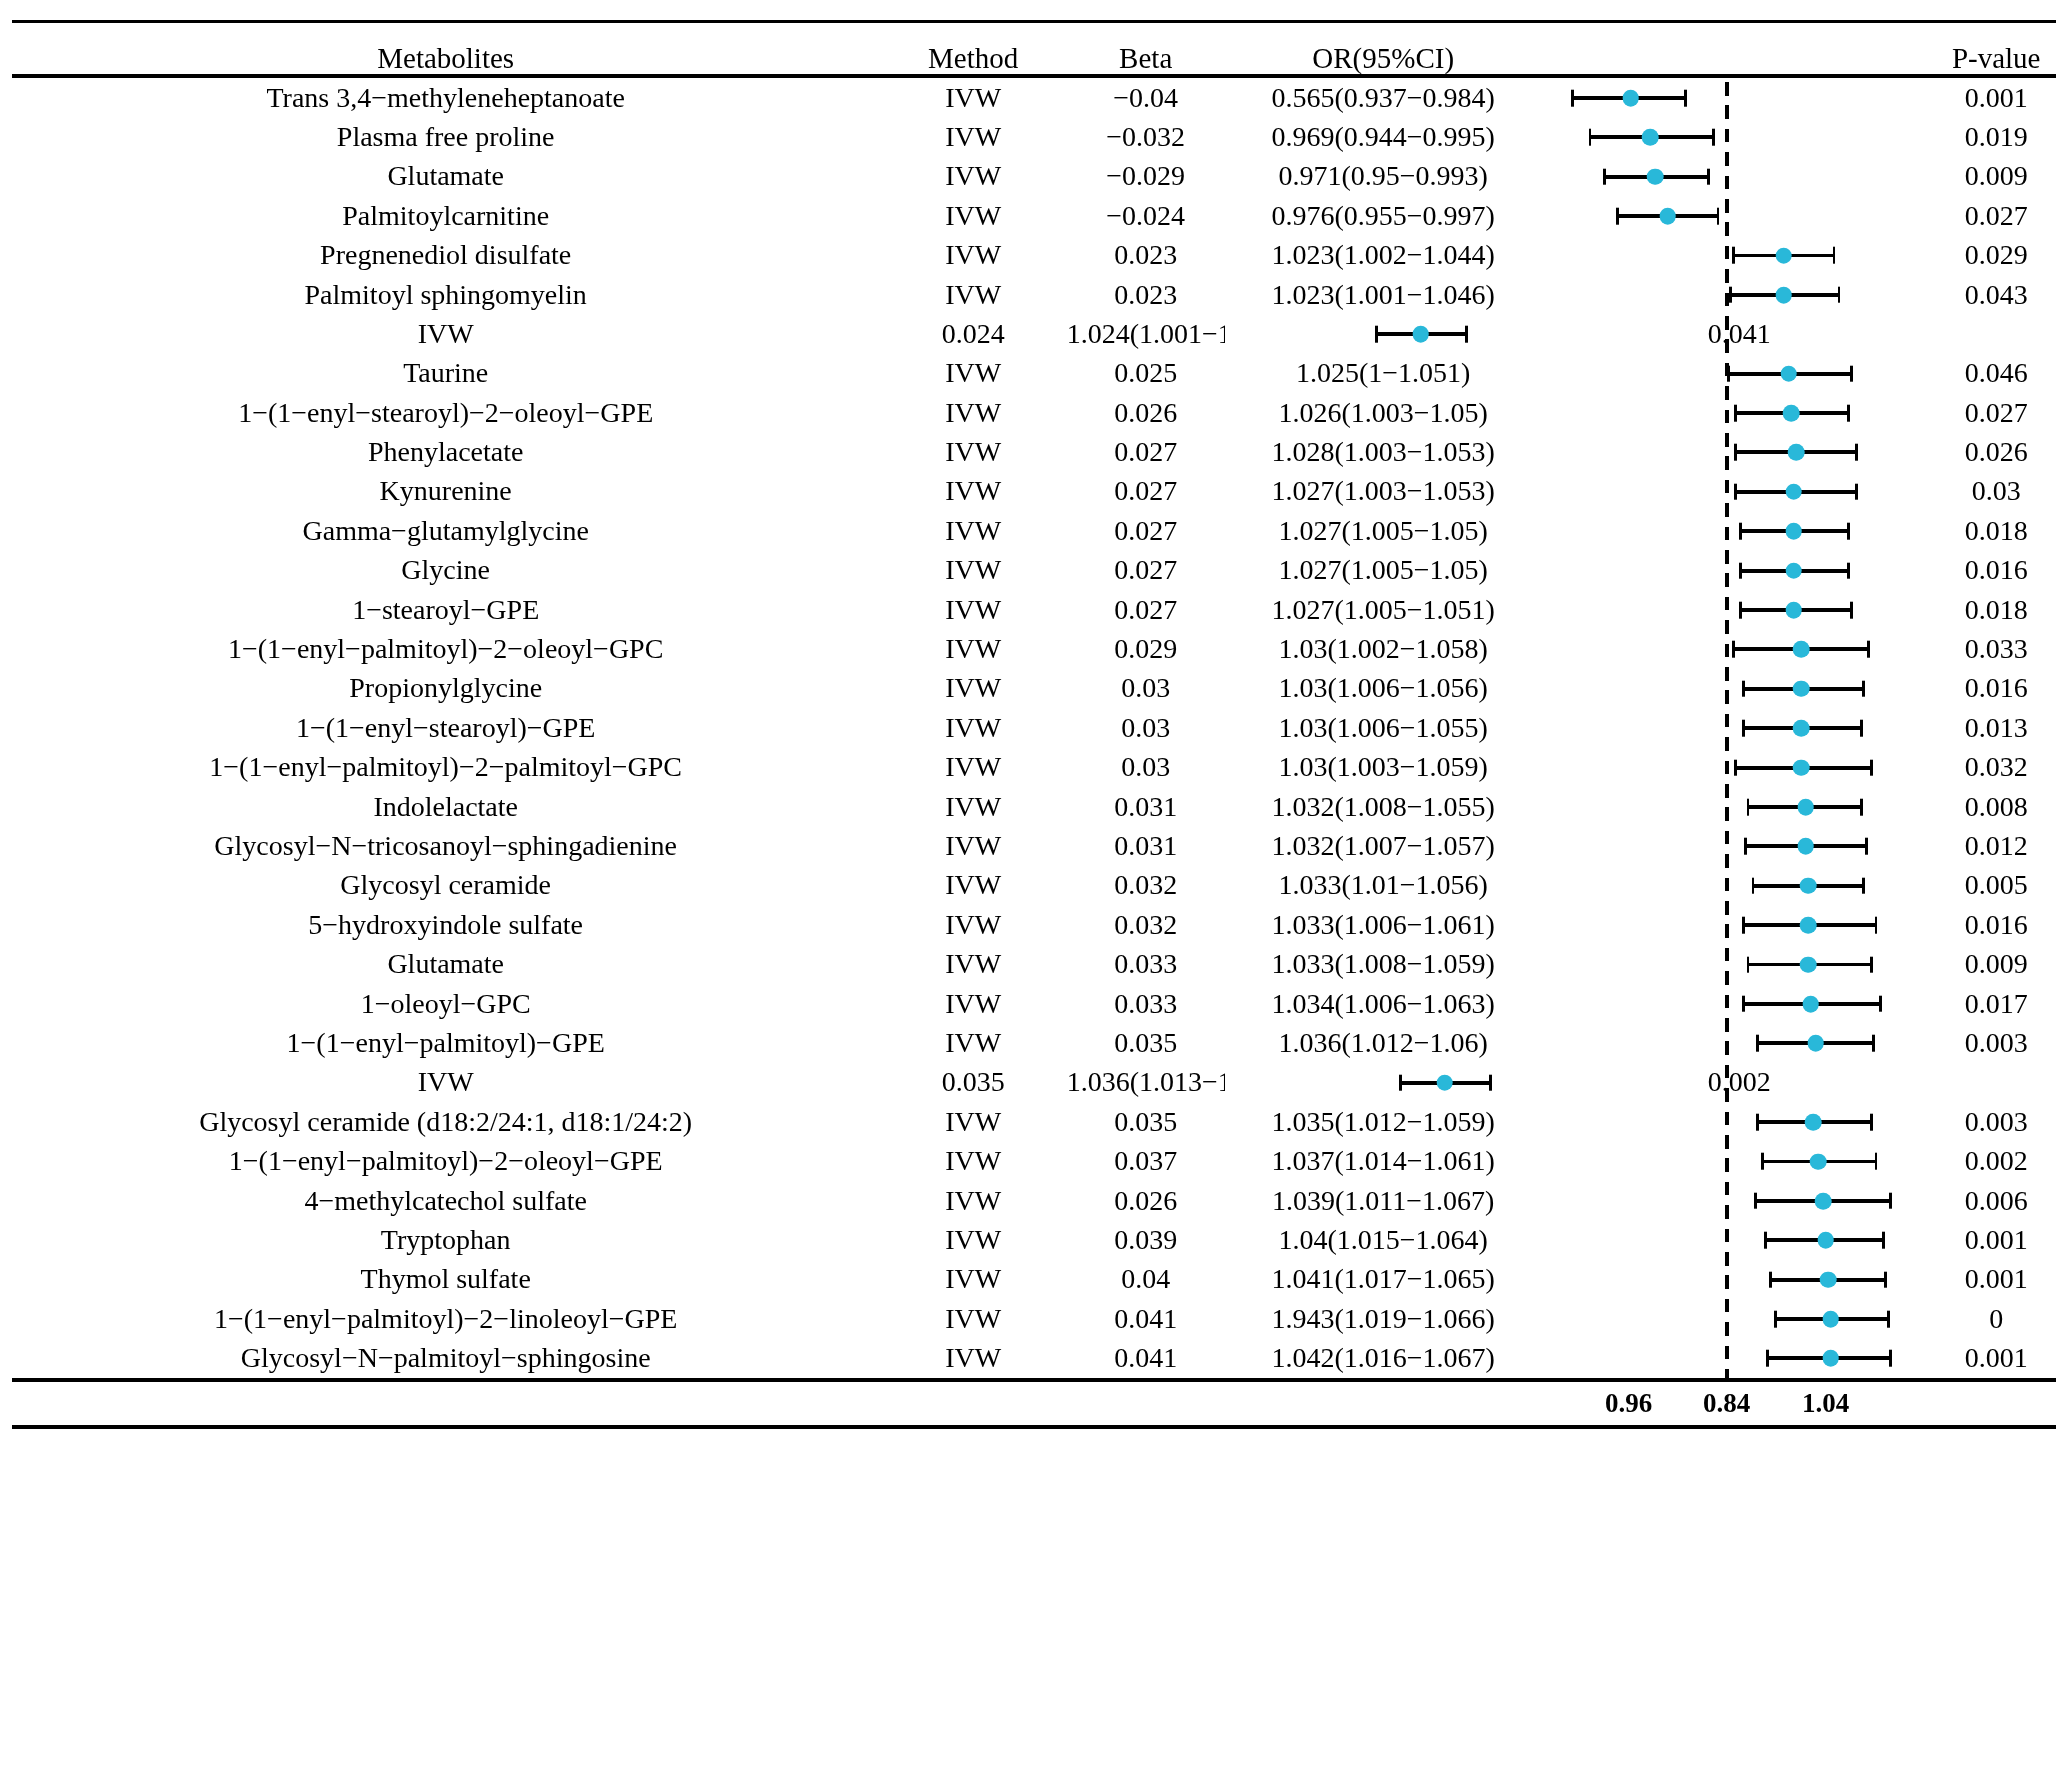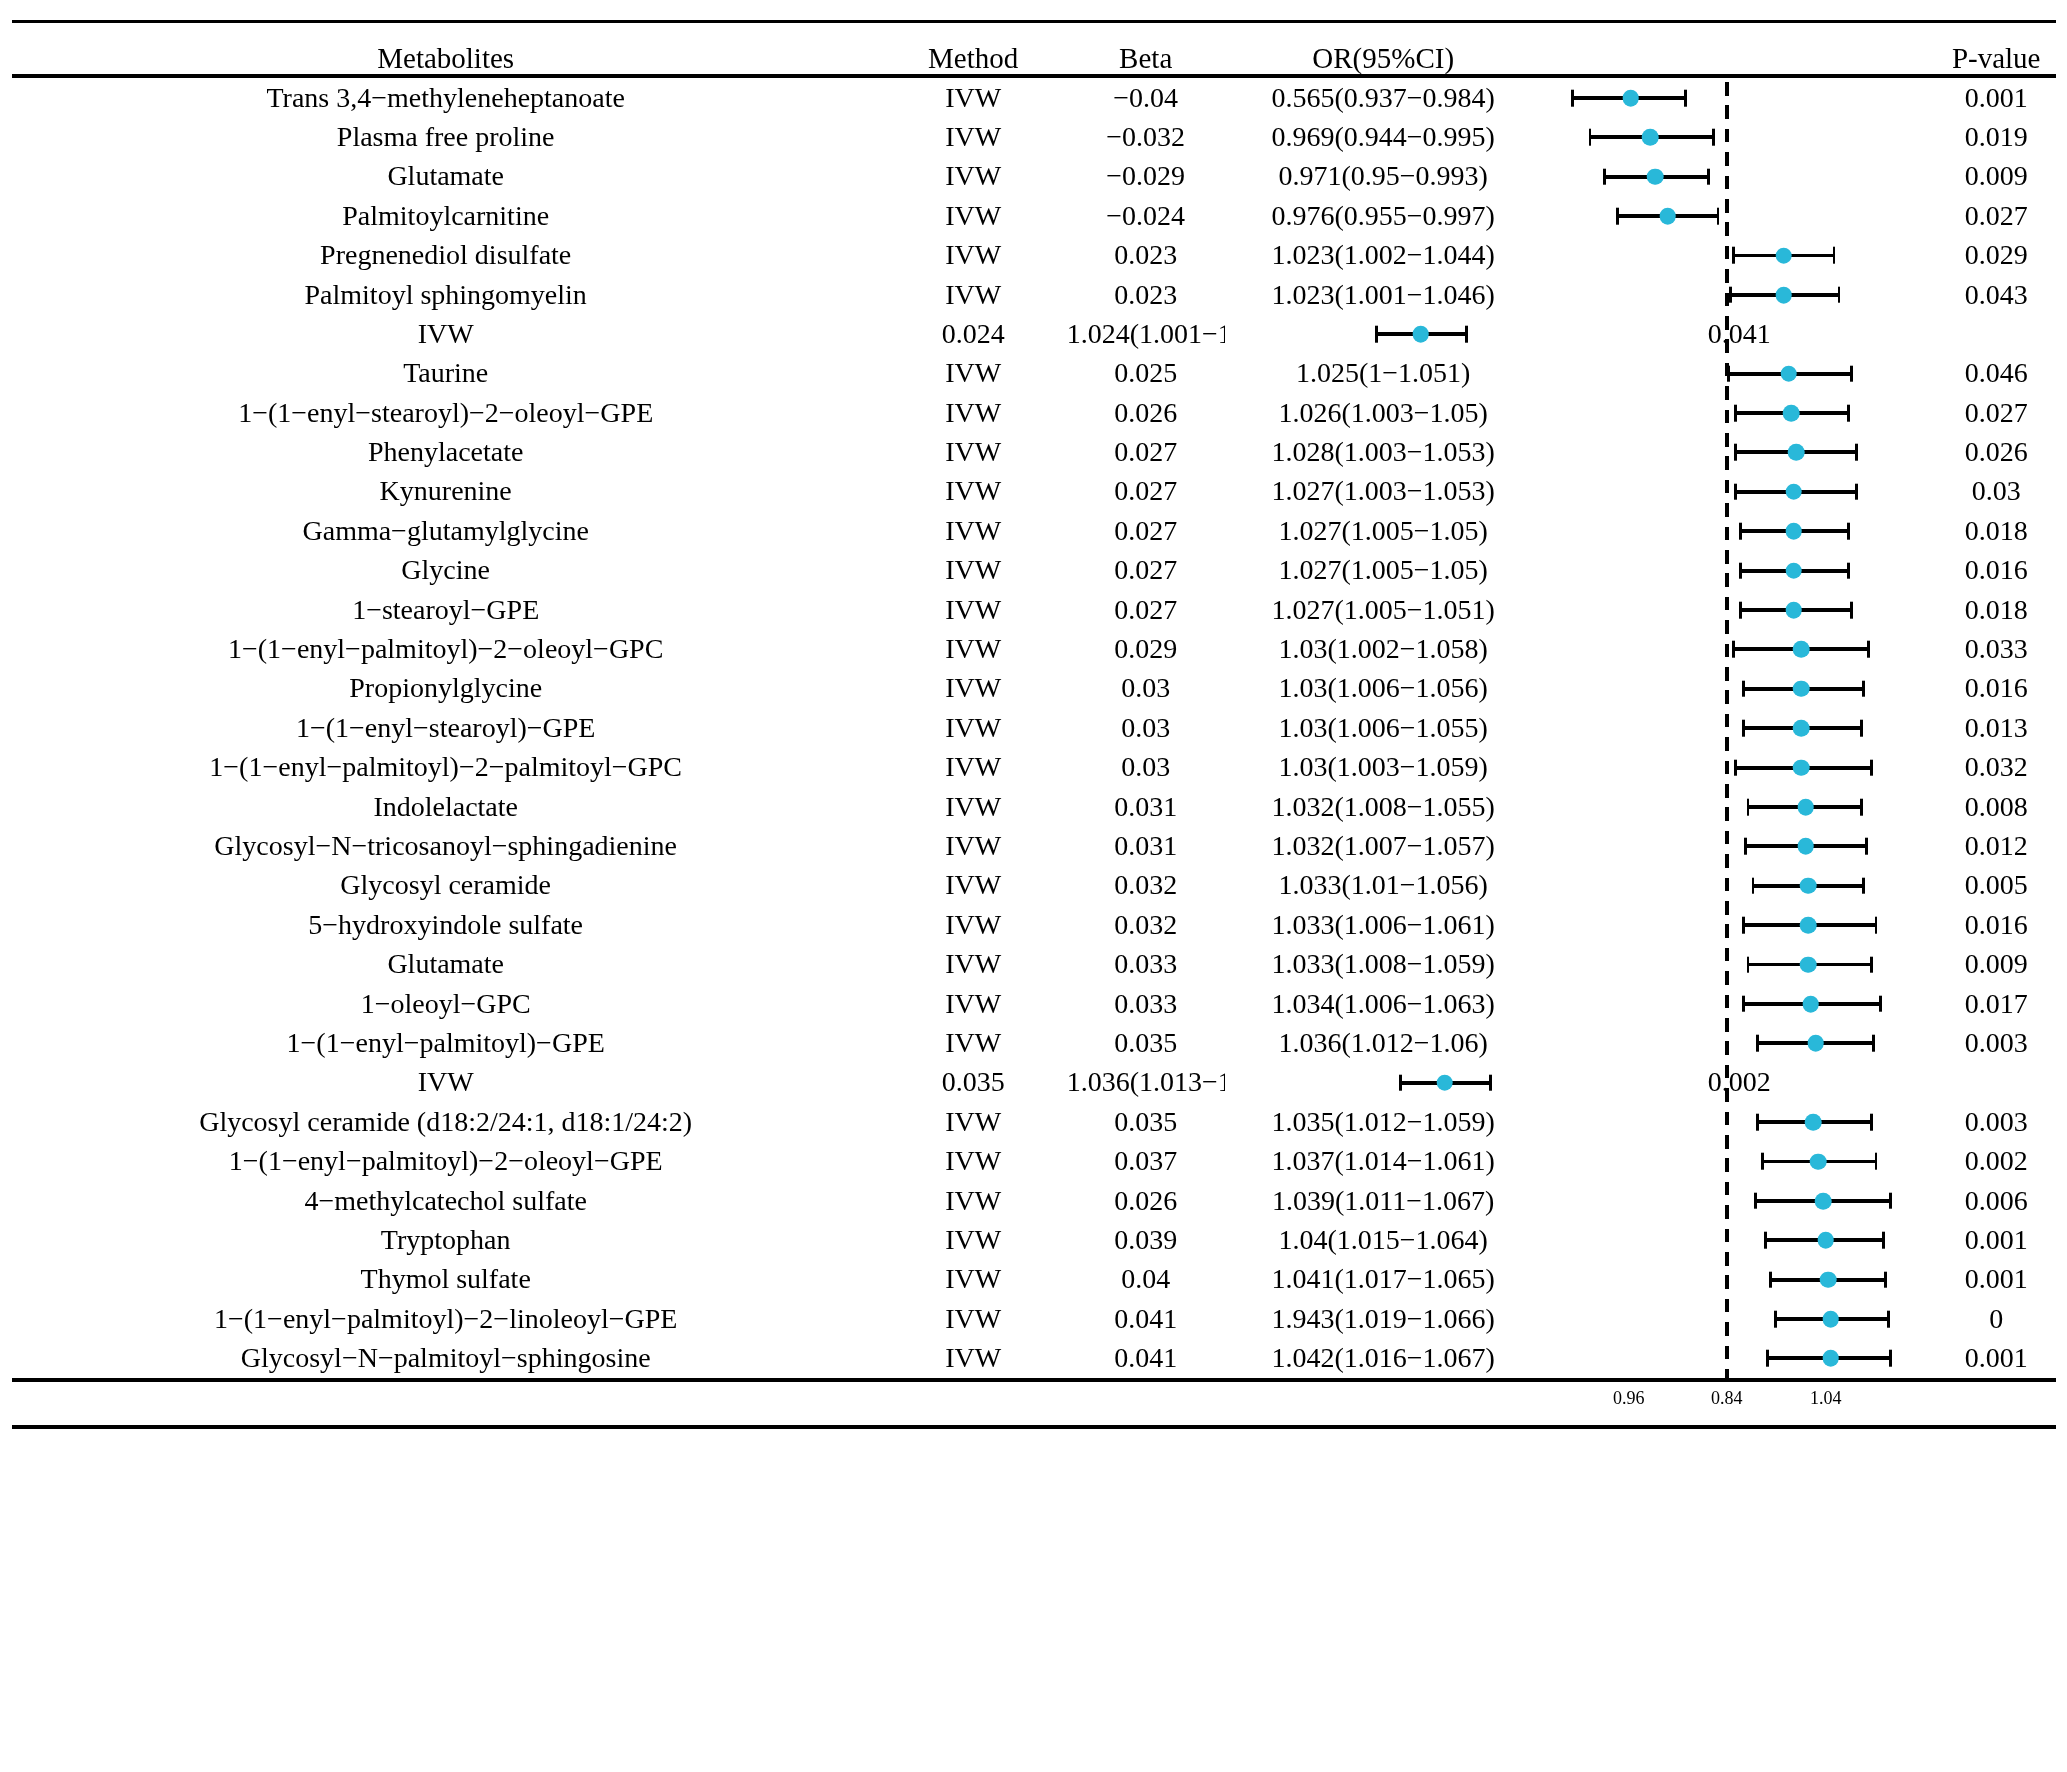--- a/index.html
+++ b/index.html
@@ -88,22 +88,23 @@
     z-index: 1;
   }
   .axis-row {
     position: relative;
     height: 43px;
   }
   .tick-label {
     position: absolute;
     top: 5.9px;
     transform: translateX(-50%);
-    font-size: 18px;
+    font-size: 27px;
     white-space: nowrap;
+    font-weight: bold;
   }
 </style>
 </head>
 <body>
 
 <div class="figure">
 
   <div class="hline"></div>
 
   <div class="grid-row header-row">

